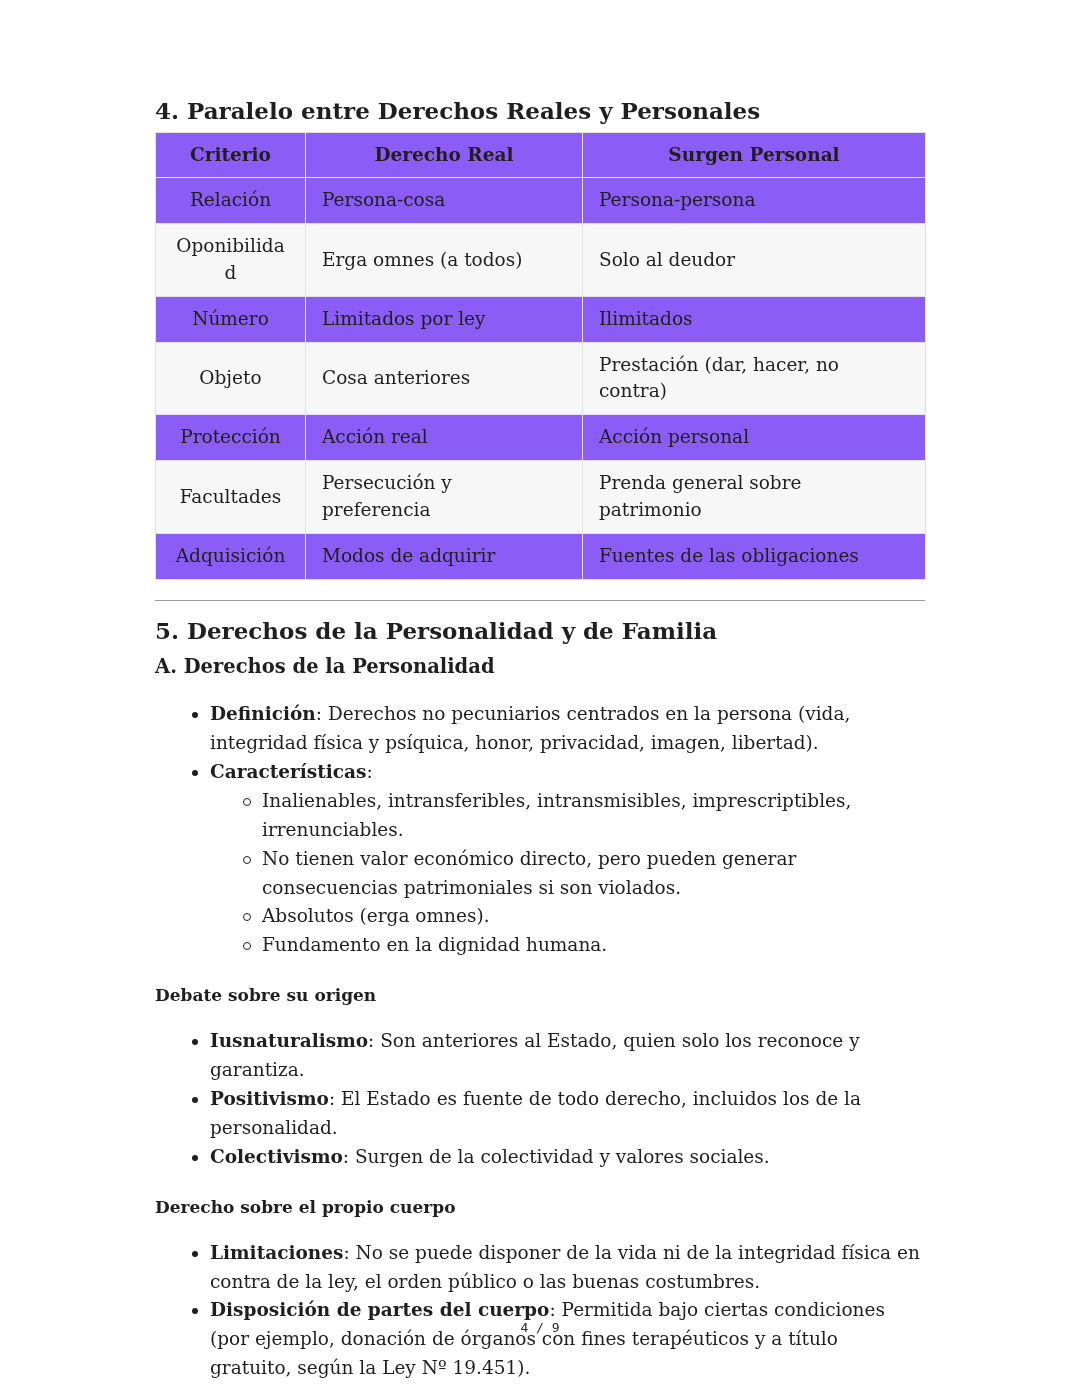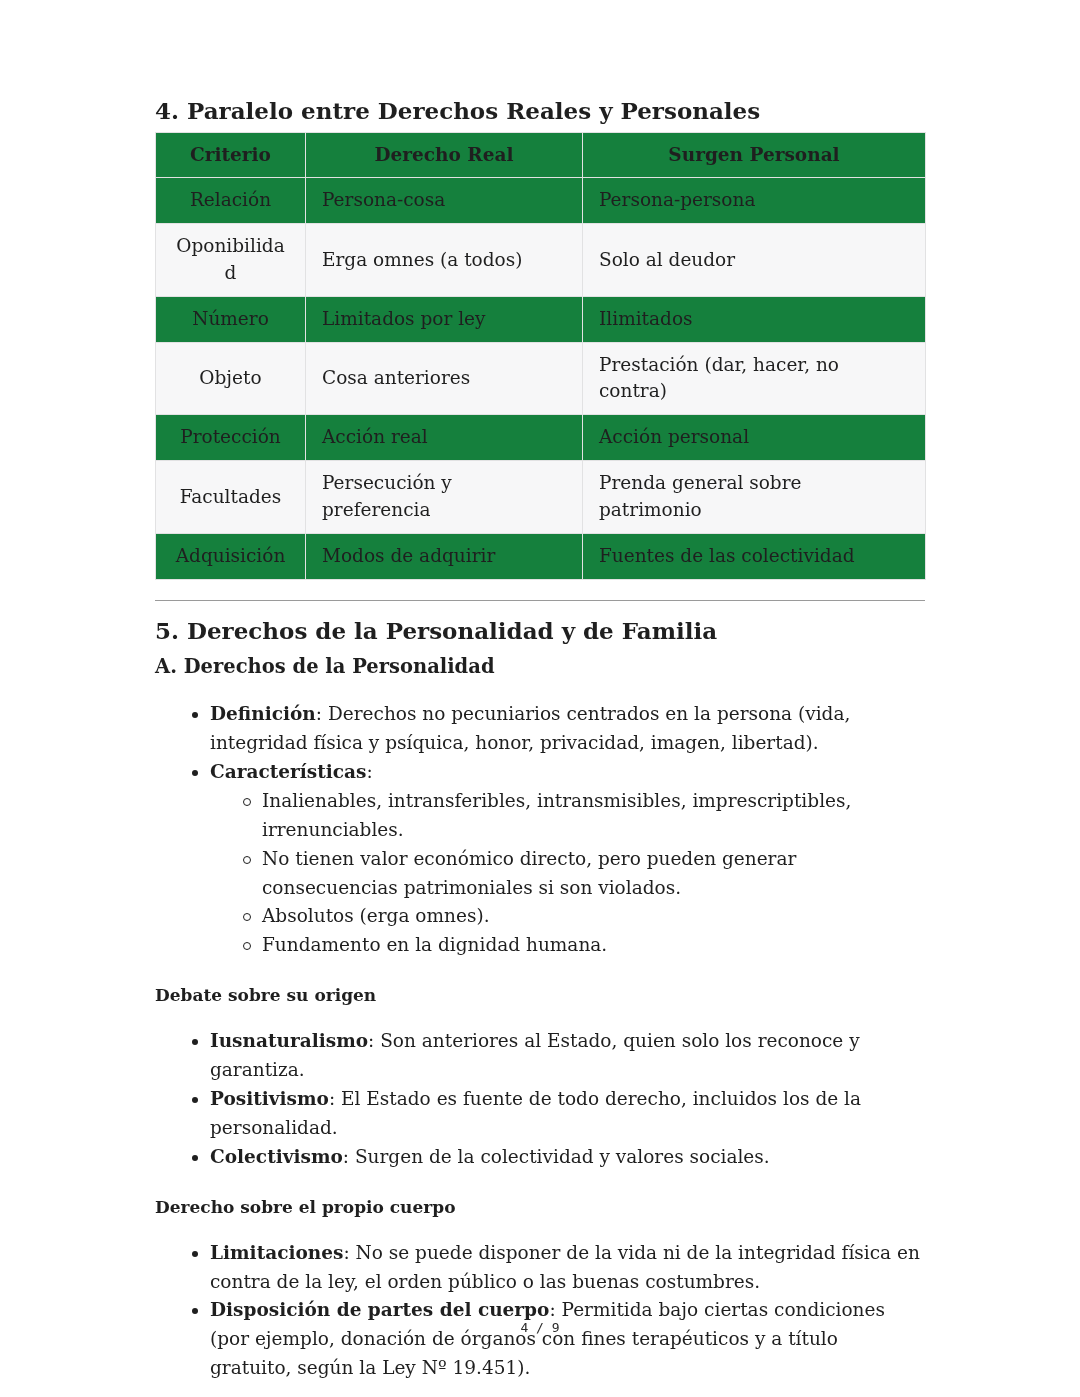--- a/index.html
+++ b/index.html
@@ -12,21 +12,21 @@
 
   h2 { font-size:23px; font-weight:700; margin:0 0 7px 0; line-height:1.2; }
   #section5-title { margin:16px 0 0 0; }
   h3 { font-size:19.5px; font-weight:700; margin:10px 0 0 0; line-height:1.3; }
   h4 { font-size:17px; font-weight:700; margin:24px 0 0 0; line-height:1.3; }
 
   table { border-collapse:collapse; width:770px; table-layout:fixed; }
   th, td {
     border:1px solid #e2e2e3; padding:9px 16px;
     font-size:18.5px; line-height:1.45; vertical-align:middle;
-    background:#15803d;
+    background:#8b5cf6;
   }
   th { font-weight:700; text-align:center; }
   td { text-align:left; }
   td.first { word-break:break-word; overflow-wrap:anywhere;text-align:center; }
   tr.alt td { background:#f7f7f8; }
 
   hr.divider { border:none; border-top:1px solid #9a9a9a; margin:20px 0 0 0; }
 
   .list { margin-top:21px; }
   .li { position:relative; padding-left:55px; font-size:18.5px; line-height:1.56; }
@@ -95,21 +95,21 @@
           <td>Acción personal</td>
         </tr>
         <tr class="alt">
           <td class="first">Facultades</td>
           <td>Persecución y preferencia</td>
           <td>Prenda general sobre patrimonio</td>
         </tr>
         <tr>
           <td class="first">Adquisición</td>
           <td>Modos de adquirir</td>
-          <td>Fuentes de las colectividad</td>
+          <td>Fuentes de las obligaciones</td>
         </tr>
       </tbody>
   </table>
 
   <hr class="divider">
 
   <h2 id="section5-title">5. Derechos de la Personalidad y de Familia</h2>
 
   <h3>A. Derechos de la Personalidad</h3>
   <div id="list-personalidad" class="list">

